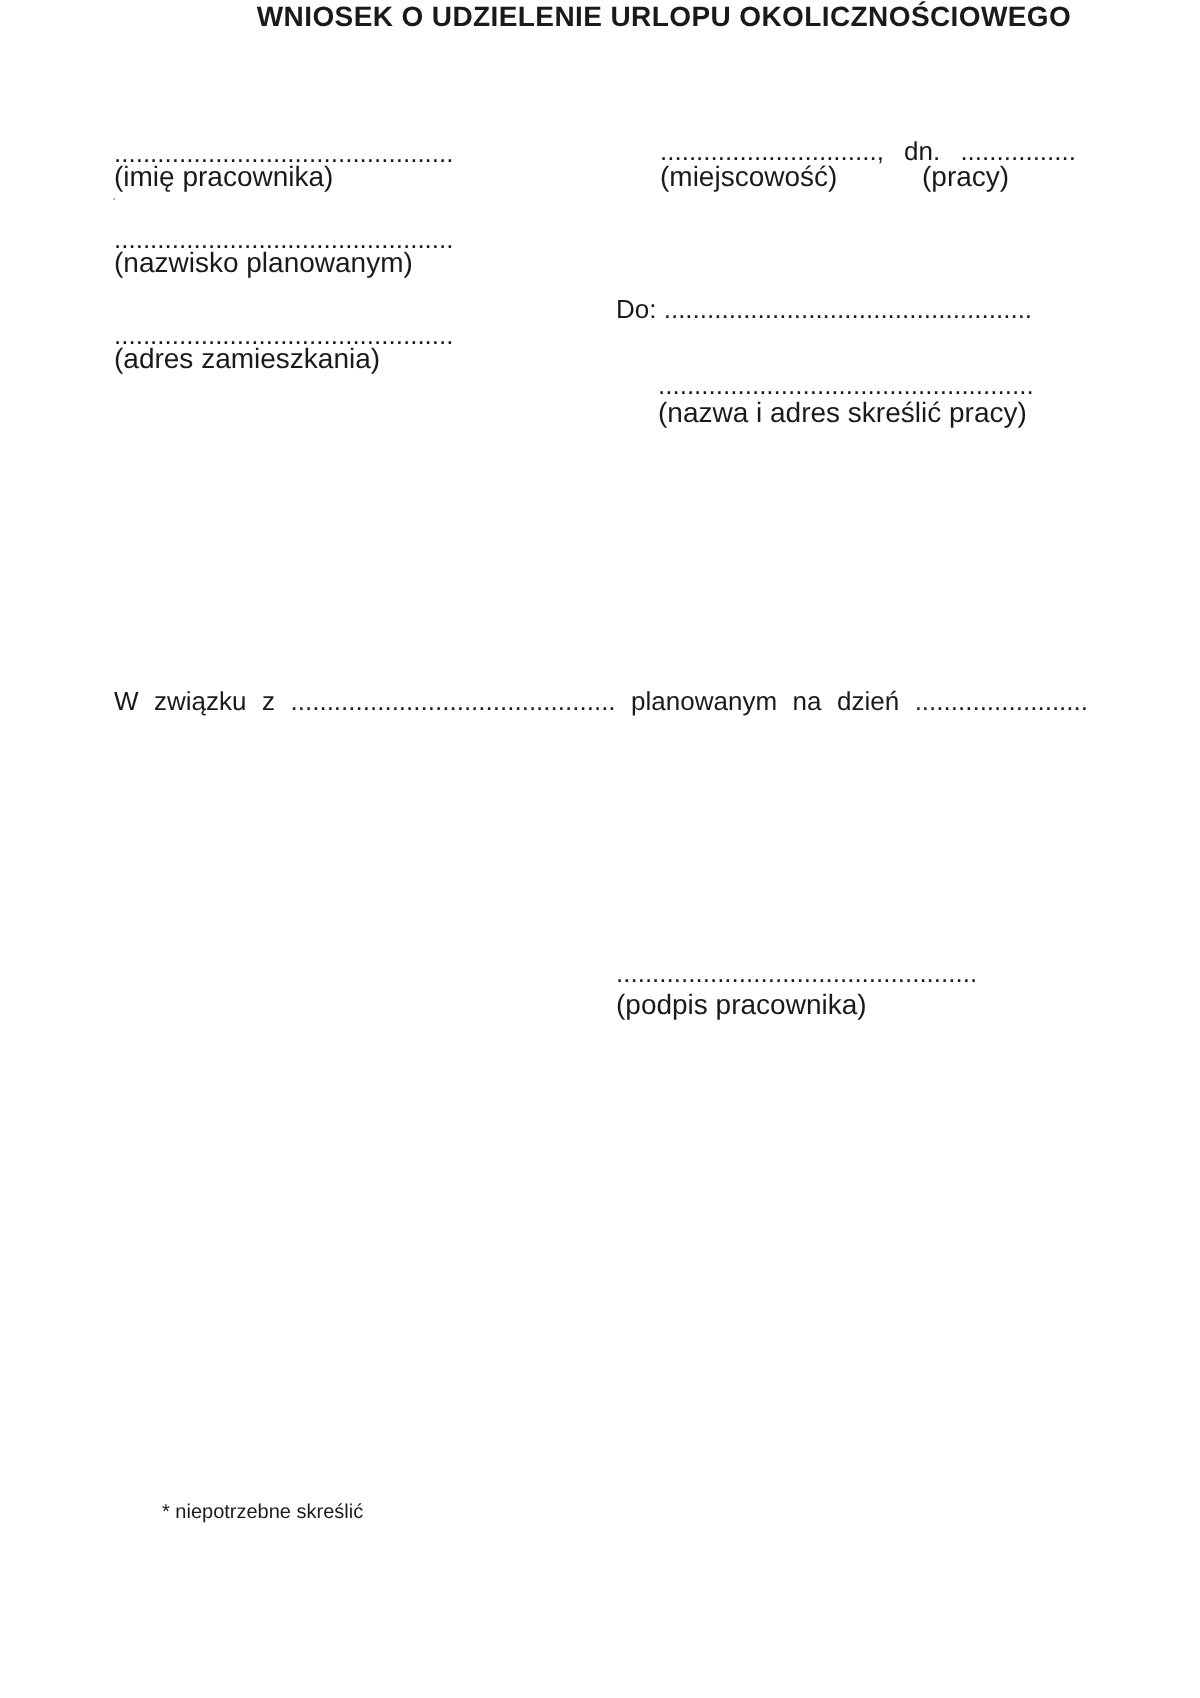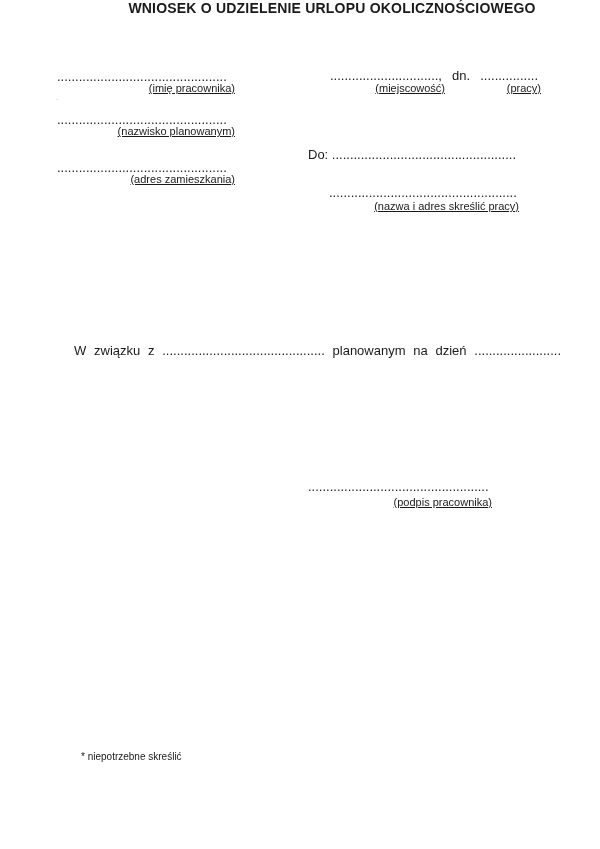--- a/index.html
+++ b/index.html
@@ -7,21 +7,21 @@
     position: relative;
     width: 600px;
     height: 849px;
     background: #ffffff;
     color: #1a1a1a;
     font-family: "Liberation Sans", sans-serif;
     overflow: hidden;
   }
   .el { position: absolute; }
   .line13 { font-size: 13px; line-height: 14px; white-space: nowrap; }
-  .label { font-size: 11px; line-height: 11px; text-align: right; white-space: nowrap; text-decoration: underline; }
+  .label { font-size: 14px; line-height: 11px; text-align: left; white-space: nowrap; }
   .just { text-align: justify; text-align-last: justify; white-space: normal; }
   .title {
     left: 0; top: 265; width: 600px;
     font-size: 14px; font-weight: bold; text-align: center;
     letter-spacing: 0.2px; line-height: 17px; margin-left: 32px;
   }
   .body-line {
     font-size: 13px; line-height: 25px;
     text-align: justify; text-align-last: justify;
   }
@@ -31,27 +31,27 @@
   
   .f1-dots  { left: 57px;  top: 70px;  width: 178px; }
   .f1-label { left: 57px;  top: 83px;  width: 178px; }
   .stray    { left: 56px;  top: 94px; }
   .f2-dots  { left: 57px;  top: 113px; width: 178px; }
   .f2-label { left: 57px;  top: 126px; width: 178px; }
   .f3-dots  { left: 57px;  top: 161px; width: 178px; }
   .f3-label { left: 57px;  top: 174px; width: 178px; }
 
   .place-date  { left: 330px; top: 69px;  width: 208px; }
-  .place-label { left: 320px; top: 83px;  width: 125px; }
+  .place-label { left: 330px; top: 83px;  width: 125px; }
   .date-label  { left: 461px; top: 83px;  width: 80px;  }
   .to-line     { left: 308px; top: 148px; width: 212px; }
   .wp-dots     { left: 329px; top: 186px; width: 190px; }
   .wp-label    { left: 329px; top: 201px; width: 190px; }
 
-  .para   { left: 74px; top: 338px; width: 487px; }
+  .para   { left: 57px; top: 338px; width: 487px; }
 
   .sig-dots  { left: 308px; top: 480px; width: 184px; }
   .sig-label { left: 308px; top: 497px; width: 184px; }
 
   .foot { left: 81px; top: 751px; }
 </style>
 </head>
 <body>
 
 <div class="page">

